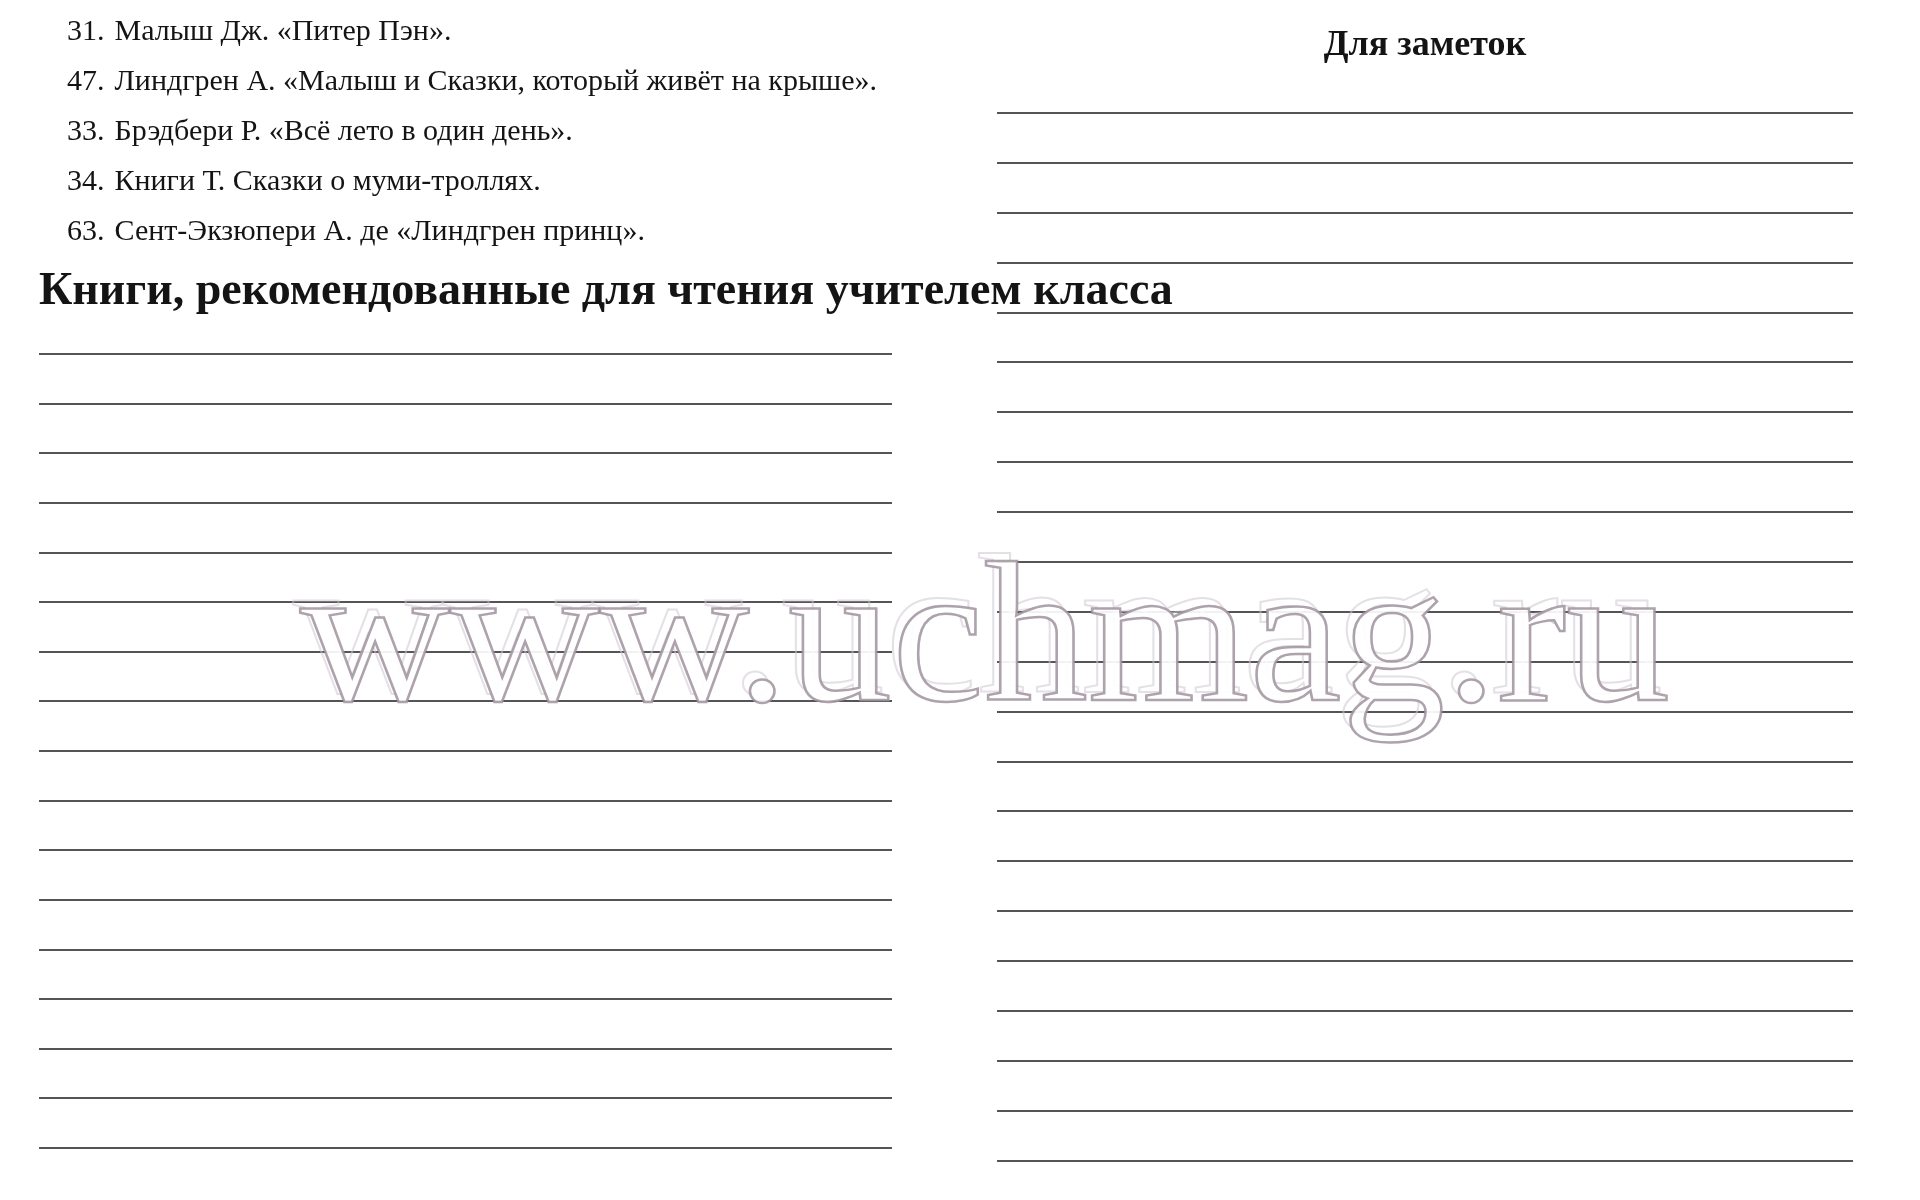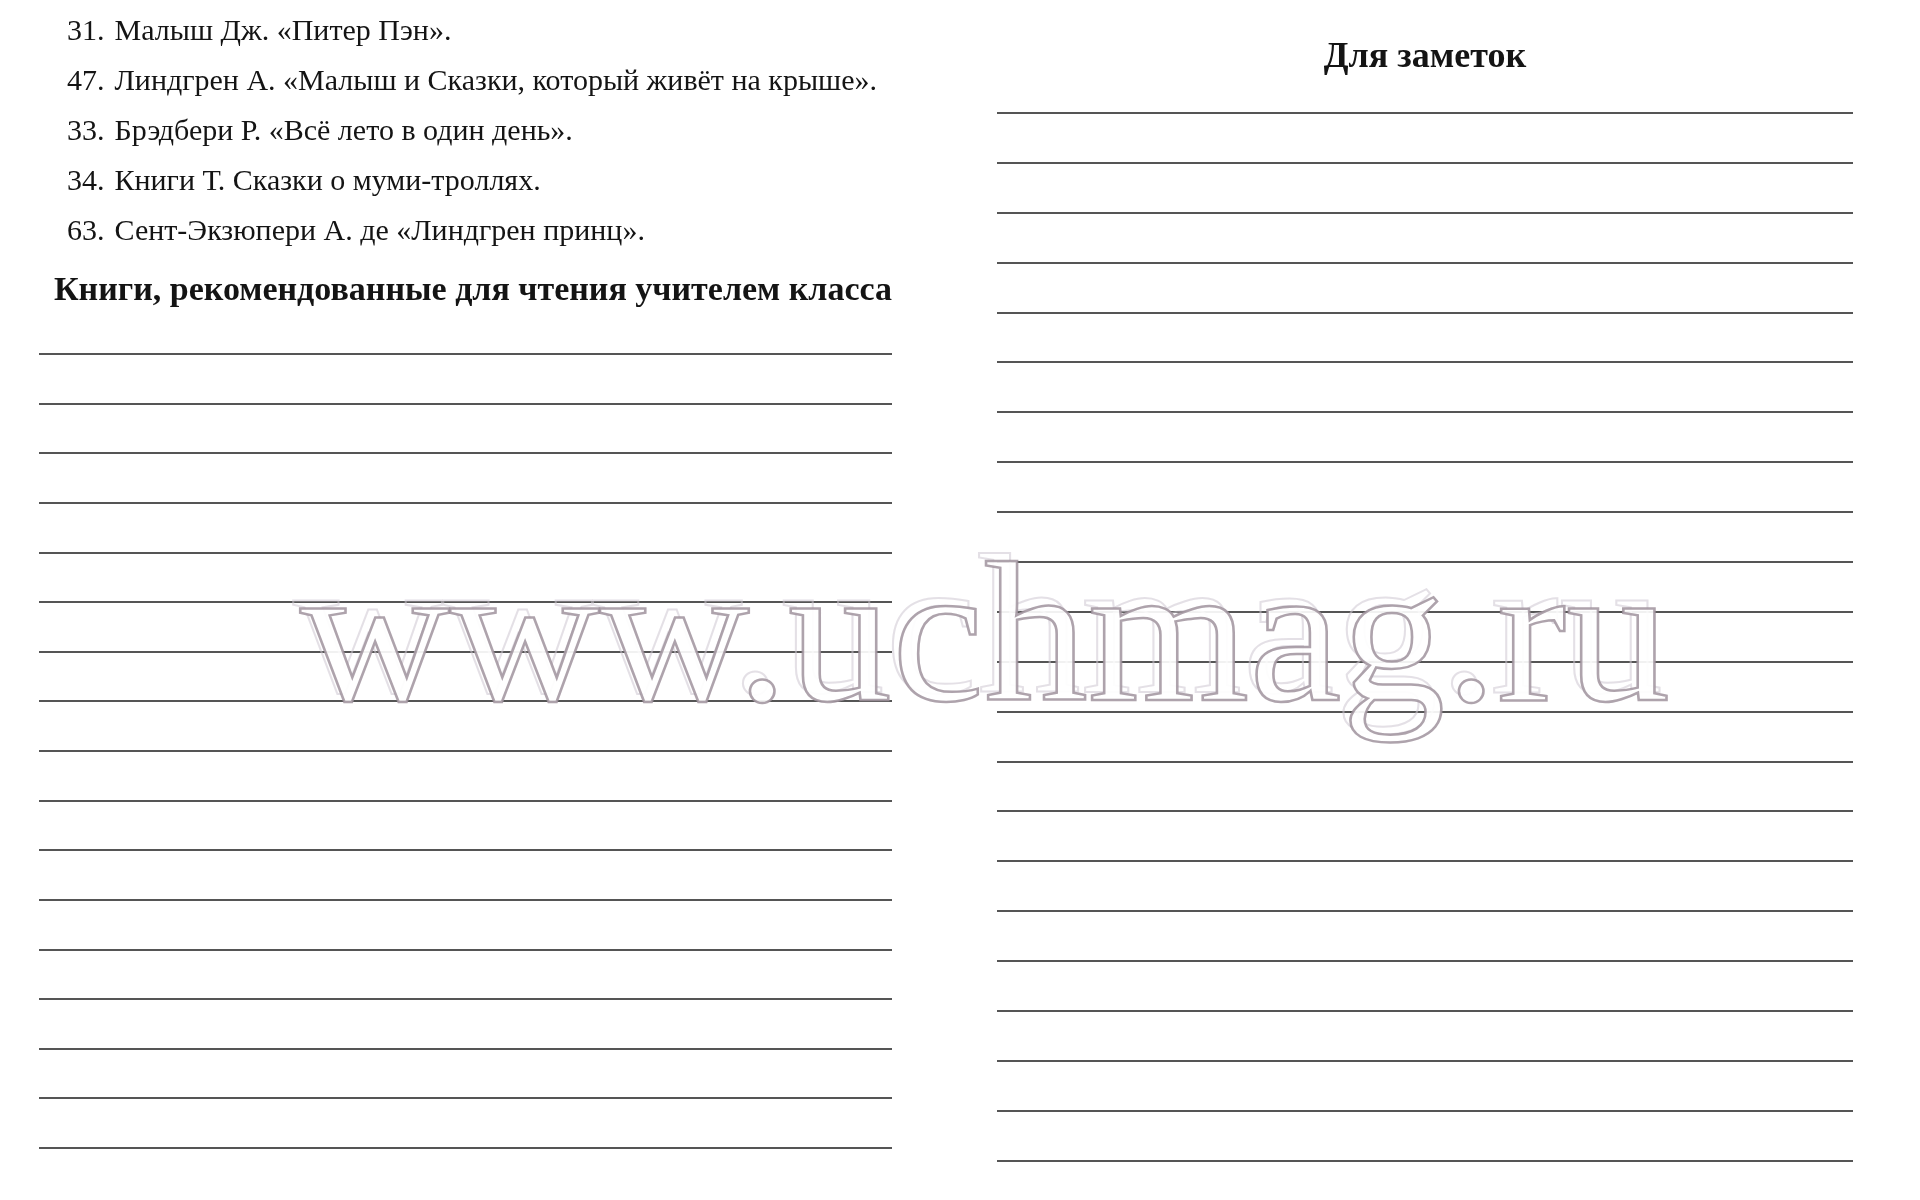--- a/index.html
+++ b/index.html
@@ -31,21 +31,21 @@
   }
   .book-item .num {
     margin-right: 10px;
   }
   .section-heading {
     position: absolute;
     left: 39px;
     top: 268px;
     width: 853px;
     text-align: right;
-    font-size: 34px;
+    font-size: 46px;
     line-height: 42px;
     font-weight: bold;
     white-space: nowrap;
   }
   .left-rules {
     position: absolute;
     left: 39px;
     top: 353px;
     width: 853px;
     height: 796px;
@@ -58,21 +58,20 @@
   .notes-heading {
     position: absolute;
     left: 997px;
     top: 18px;
     width: 856px;
     text-align: center;
     font-size: 36px;
     line-height: 50px;
     font-weight: bold;
     white-space: nowrap;
-    margin-top: 12px;
   }
   .right-rules {
     position: absolute;
     left: 997px;
     top: 112px;
     width: 856px;
     height: 1050px;
     display: flex;
     flex-direction: column;
     justify-content: space-between;

